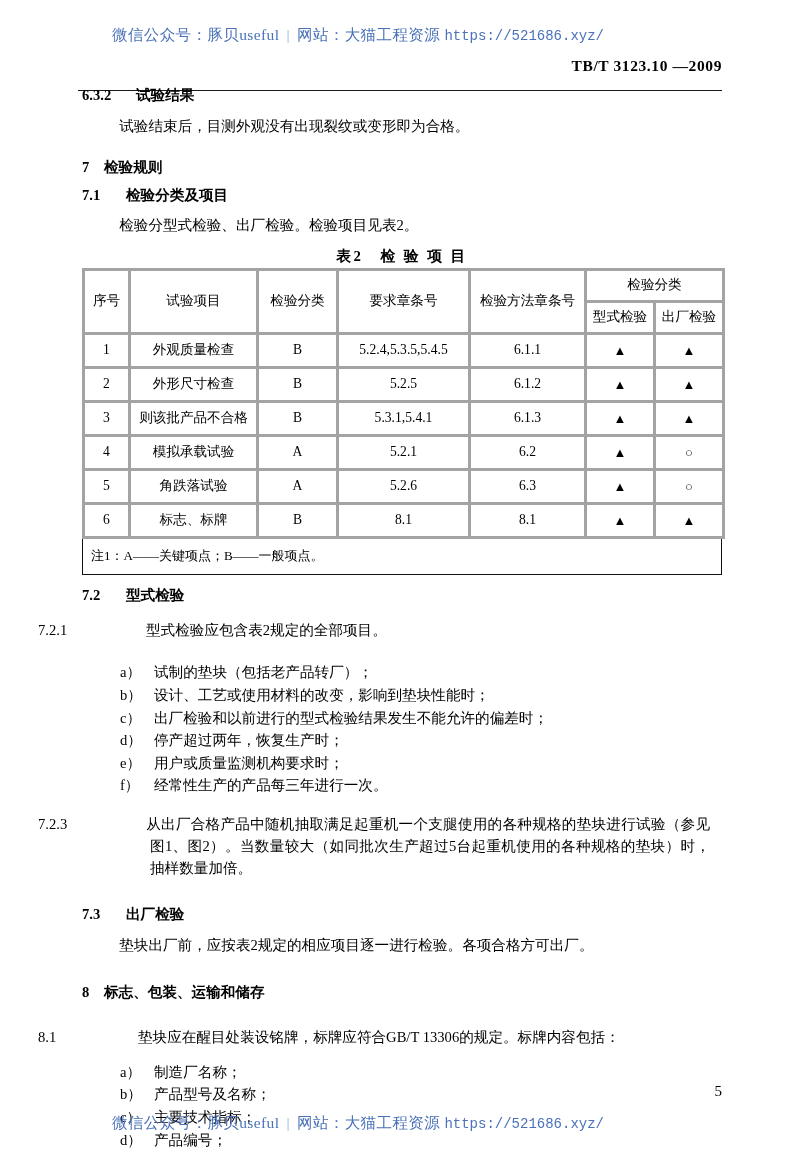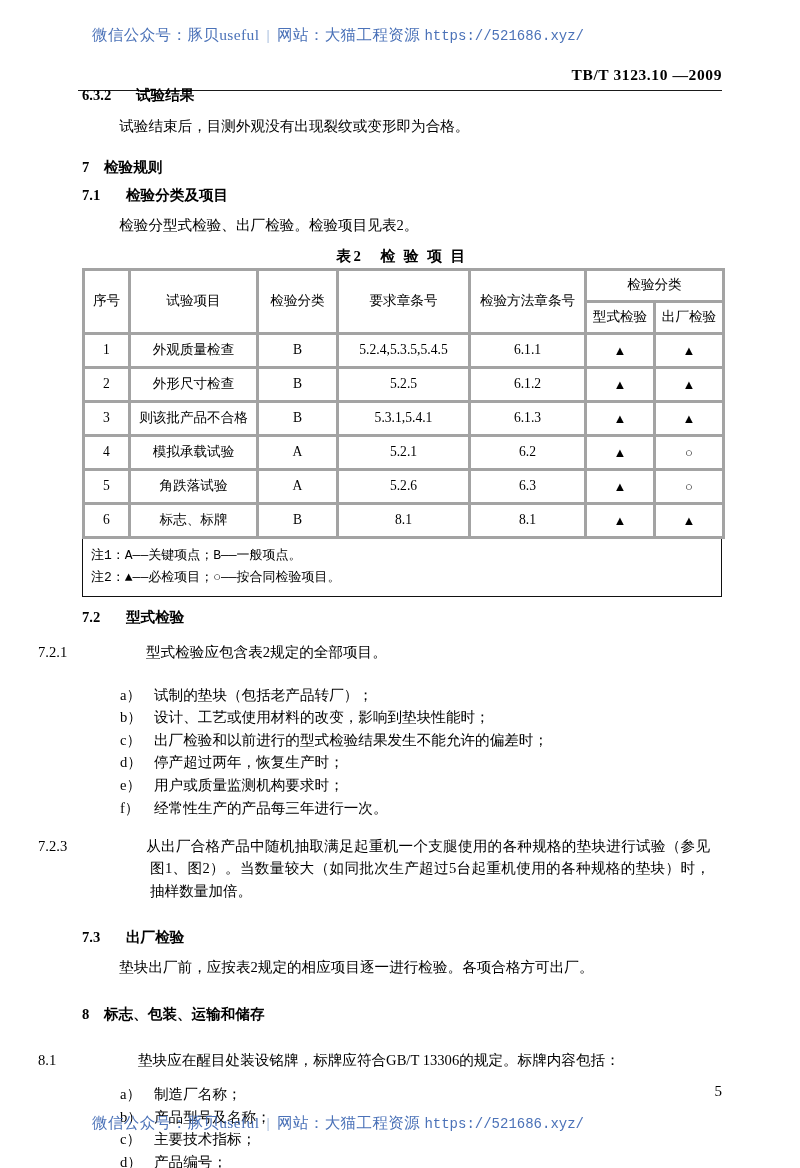--- a/index.html
+++ b/index.html
@@ -26,37 +26,38 @@
   
   .watermark {
     position: absolute;
     left: 0;
     width: 676px;
     text-align: center;
     color: #4b72b8;
     font-size: 15.5px;
     letter-spacing: 0.4px;
     white-space: nowrap;
+    padding-left: 20px;
   }
   .watermark .sep {
     color: #93aed6;
     padding: 0 7px;
   }
   .watermark .url {
     font-family: "Liberation Mono", "DejaVu Sans Mono", monospace;
     font-size: 14px;
     letter-spacing: 0px;
   }
   .watermark-top { top: 25px; }
   .watermark-bottom { top: 1113px; }
 
   
   .runhead {
     position: absolute;
-    top: 66px;
+    top: 57px;
     right: 78px;
     font-family: "Liberation Serif", serif;
     font-weight: bold;
     font-size: 15.5px;
     letter-spacing: 0.6px;
   }
   .rule-top {
     position: absolute;
     top: 90px;
     left: 78px;
@@ -163,21 +164,20 @@
     font-size: 13px;
     line-height: 1;
   }
   .notes-cell {
     border: 1px solid #111;
     border-top: none;
     padding: 6px 6px 7px 8px;
     text-align: left;
     font-size: 13px;
     line-height: 1.72;
-    font-family: Liberation Mono, monospace;
   }
   .notes-cell div { white-space: nowrap; }
 
   
   .pageno {
     position: absolute;
     top: 1083px;
     right: 78px;
     font-size: 15px;
     font-family: "Liberation Serif", serif;
@@ -291,21 +291,20 @@
           <td>B</td>
           <td>8.1</td>
           <td>8.1</td>
           <td class="sym">▲</td>
           <td class="sym">▲</td>
         </tr>
       </tbody>
     </table>
     <div class="notes-cell">
       <div>注1：A——关键项点；B——一般项点。</div>
-      <div>注2：▲——必检项目；○——按合同检验项目。</div>
     </div>
 
     <div class="gap-s"></div>
 
     <p class="h-num-title"><span class="num">7.2</span><span>型式检验</span></p>
     <div class="gap-xs"></div>
 
     <p class="para-hang"><span class="num wide">7.2.1</span><span>型式检验应包含表2规定的全部项目。</span></p>
     <div class="gap-xs"></div>
 

